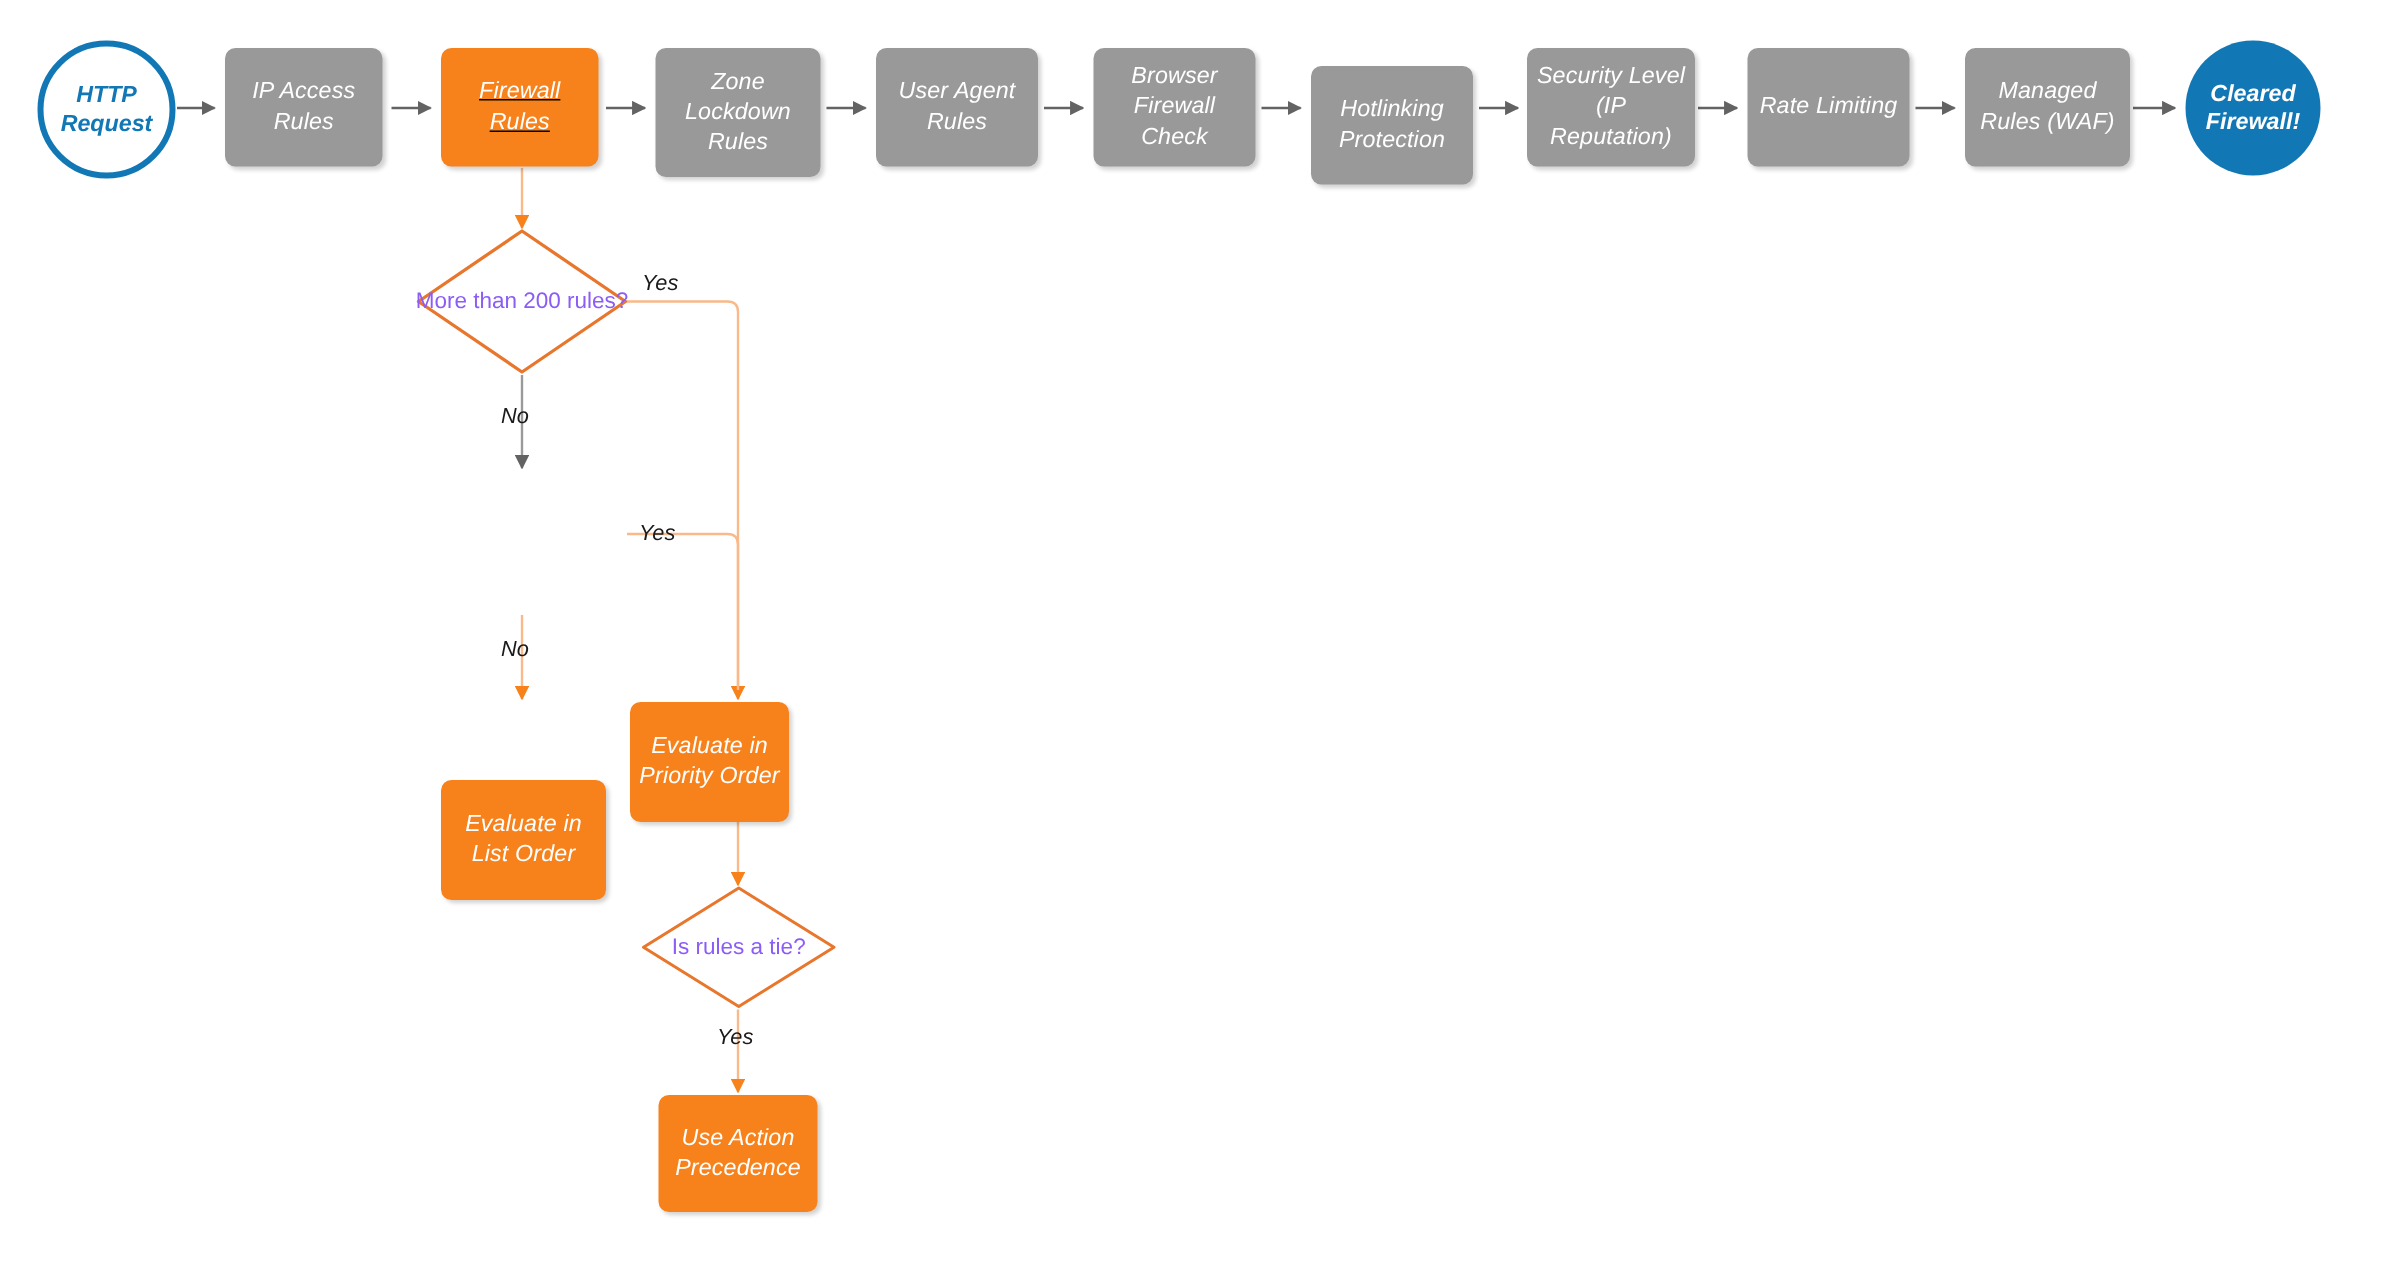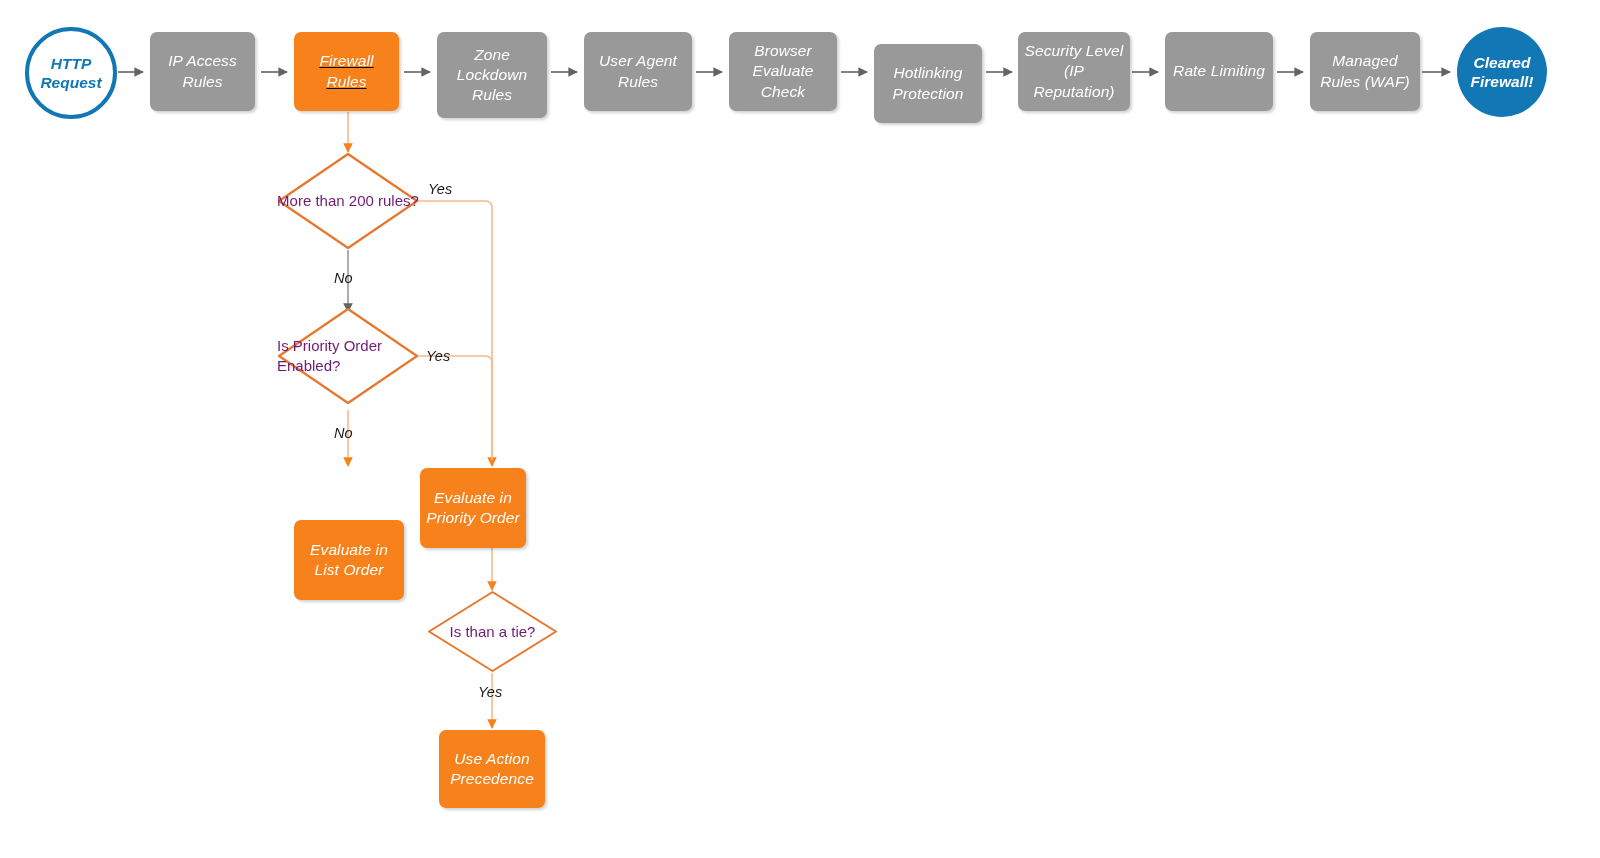--- a/index.html
+++ b/index.html
@@ -82,24 +82,24 @@
     overflow: visible;
   }
   .decision .label {
     position: absolute;
     left: 0; top: 0;
     width: 100%;
     height: 100%;
     display: flex;
     align-items: center;
     justify-content: center;
-    text-align: left;
+    text-align: right;
     font-size: 15px;
     line-height: 1.33;
-    color: #701a75;
+    color: #8b5cf6;
   }
 
   
   .edge-label {
     position: absolute;
     font-size: 14.5px;
     font-style: italic;
     color: #1a1a1a;
     white-space: nowrap;
     background: transparent;
@@ -162,21 +162,21 @@
 
   <div class="node proc gray" style="left:437px; top:32px; width:110px; height:86px;">
     <span class="label">Zone Lockdown Rules</span>
   </div>
 
   <div class="node proc gray" style="left:584px; top:32px; width:108px; height:79px;">
     <span class="label">User Agent Rules</span>
   </div>
 
   <div class="node proc gray" style="left:729px; top:32px; width:108px; height:79px;">
-    <span class="label">Browser Evaluate Check</span>
+    <span class="label">Browser Firewall Check</span>
   </div>
 
   <div class="node proc gray" style="left:874px; top:44px; width:108px; height:79px;">
     <span class="label">Hotlinking Protection</span>
   </div>
 
   <div class="node proc gray" style="left:1018px; top:32px; width:112px; height:79px;">
     <span class="label">Security Level (IP Reputation)</span>
   </div>
 
@@ -192,32 +192,26 @@
     <span class="label">Cleared Firewall!</span>
   </div>
 
   <div class="decision" style="left:277px; top:152px; width:142px; height:98px;">
     <svg width="142" height="98" viewBox="0 0 142 98" xmlns="http://www.w3.org/2000/svg">
       <polygon points="71,2 140,49 71,96 2,49" fill="#ffffff" stroke="#e8762c" stroke-width="2.2" stroke-linejoin="round"></polygon>
     </svg>
     <span class="label">More than 200 rules?</span>
   </div>
 
-  <div class="decision" style="left:277px; top:307px; width:142px; height:98px;">
-    <svg width="142" height="98" viewBox="0 0 142 98" xmlns="http://www.w3.org/2000/svg">
-      <polygon points="71,2 140,49 71,96 2,49" fill="#ffffff" stroke="#e8762c" stroke-width="2.2" stroke-linejoin="round"></polygon>
-    </svg>
-    <span class="label">Is Priority Order Enabled?</span>
-  </div>
 
   <div class="decision" style="left:427px; top:590px; width:131px; height:83px;">
     <svg width="131" height="83" viewBox="0 0 131 83" xmlns="http://www.w3.org/2000/svg">
       <polygon points="65.5,2 129,41.5 65.5,81 2,41.5" fill="#ffffff" stroke="#e8762c" stroke-width="2.0" stroke-linejoin="round"></polygon>
     </svg>
-    <span class="label">Is than a tie?</span>
+    <span class="label">Is rules a tie?</span>
   </div>
 
   <div class="node proc orange" style="left:294px; top:488px; width:110px; height:80px;margin-top:32px;">
     <span class="label">Evaluate in List Order</span>
   </div>
 
   <div class="node proc orange" style="left:420px; top:468px; width:106px; height:80px;">
     <span class="label">Evaluate in Priority Order</span>
   </div>
 

